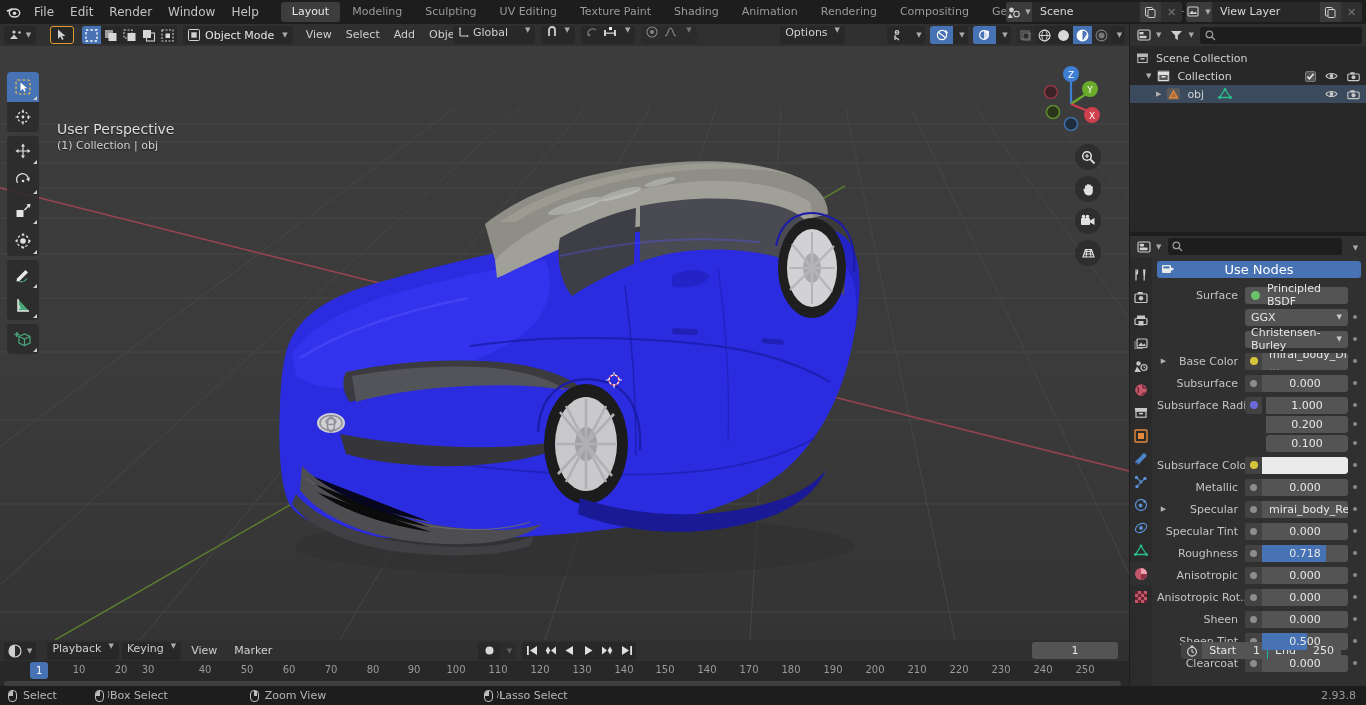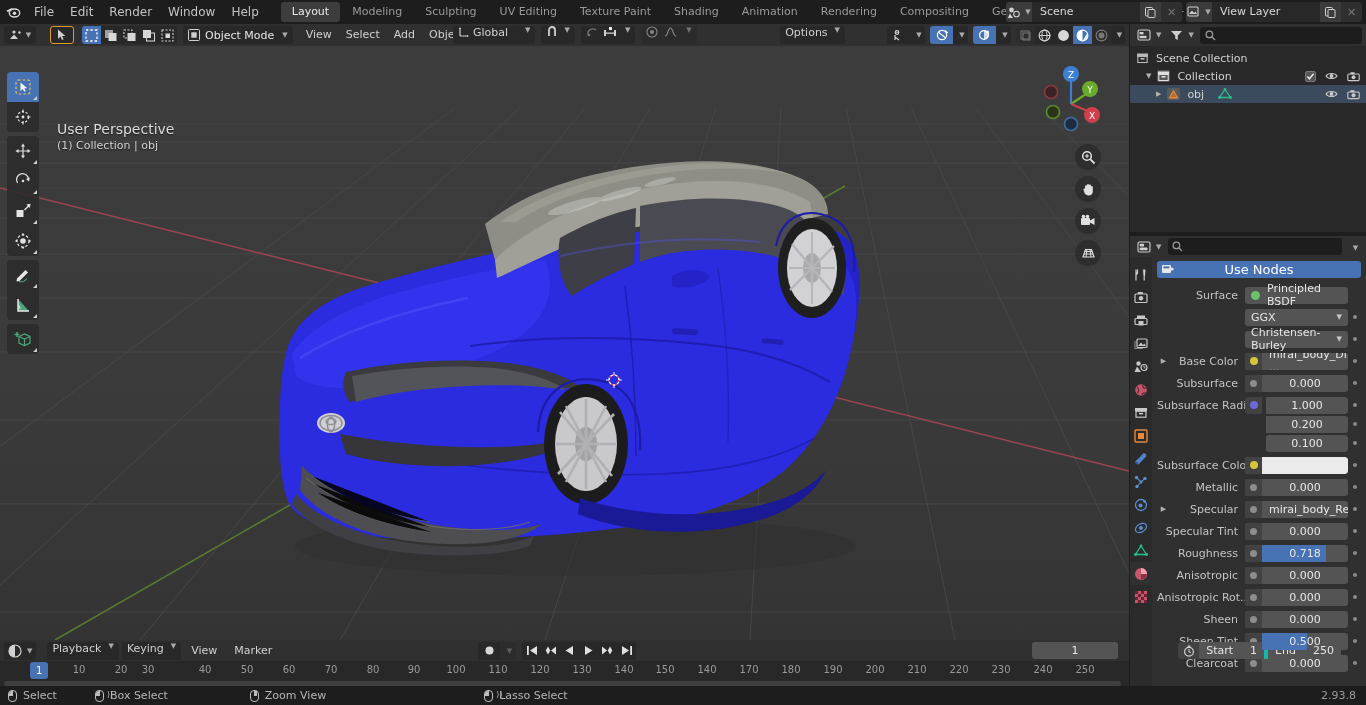--- a/index.html
+++ b/index.html
@@ -1242,21 +1242,21 @@
   </div>
 
   <div class="serange">
     <div class="se-ic">
       <svg width="12" height="12" viewBox="0 0 12 12">
           <circle cx="6" cy="6.8" r="4.4" fill="none" stroke="#d0d0d0" stroke-width="1.2"></circle>
           <path d="M6 4 L6 6.8 L7.8 7.8" stroke="#d0d0d0" stroke-width="1.1" fill="none"></path>
           <rect x="4.6" y="0.5" width="2.8" height="1.4" fill="#d0d0d0"></rect>
         </svg>
     </div>
-    <div class="se-seg" style="border-right:4px solid #14b8a6">
+    <div class="se-seg" style="border-right:1px solid #14b8a6">
       <span>Start</span>
       <span>1</span>
     </div>
     <div class="se-seg" style="border-radius:0 3px 3px 0">
       <span>End</span>
       <span>250</span>
     </div>
   </div>
 
   <div class="tl-body"></div>

